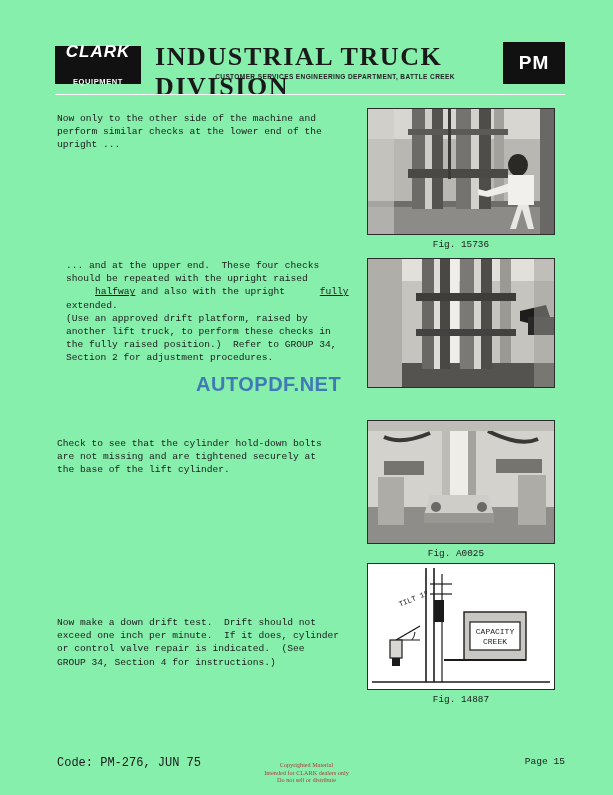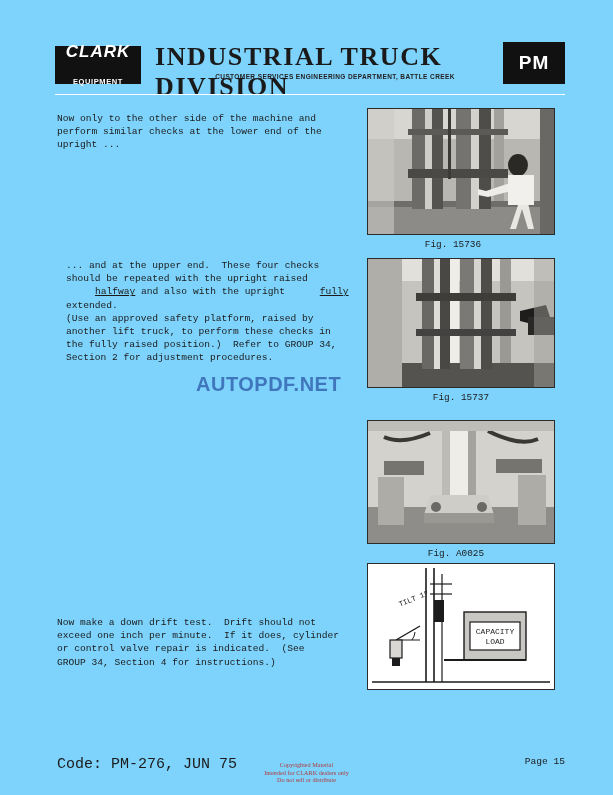--- a/index.html
+++ b/index.html
@@ -12,21 +12,21 @@
     height: 795px;
     font-family: "Liberation Sans", sans-serif;
     position: relative;
     overflow: hidden;
   }
   .page {
     position: absolute;
     left: 0; top: 0;
     width: 613px;
     height: 795px;
-    background: #7dd3fc;
+    background: #86efac;
   }
 
   
   .header {
     position: absolute;
     left: 55px;
     top: 42px;
     width: 510px;
     height: 52px;
   }
@@ -144,21 +144,21 @@
     color: #3a6fb7;
     opacity: 0.92;
   }
 
   
   .footer-code {
     position: absolute;
     left: 57px;
     top: 756px;
     font-family: "Liberation Mono", monospace;
-    font-size: 15px;
+    font-size: 12px;
     color: #1b1b1b;
   }
   .footer-page {
     position: absolute;
     right: 48px;
     top: 756px;
     font-family: "Liberation Mono", monospace;
     font-size: 9.6px;
     color: #1b1b1b;
   }
@@ -200,21 +200,21 @@
 
     <div class="pm-badge">PM</div>
   </div>
 
   <div style="position:absolute;left:55px;top:94px;width:510px;height:1px;background:#ffffff;"></div>
 
   <div class="body-text" style="left:57px; top:112px; width:300px;"><span>Now only to the other side of the machine and</span>
 <span>perform similar checks at the lower end of the</span>
 <span>upright ...</span></div>
 
-  <div class="figure" style="left:367px; top:108px; width:172px; height:155px;">
+  <div class="figure" style="left:367px; top:108px; width:188px; height:155px;">
     <div class="figure-img" style="width:186px; height:125px;">
       <svg width="186" height="125" viewBox="0 0 186 125">
         <rect x="0" y="0" width="186" height="125" fill="#b9b7b2"></rect>
         <rect x="0" y="0" width="186" height="30" fill="#d8d6d1"></rect>
         <rect x="0" y="96" width="186" height="29" fill="#8d8b88"></rect>
         <rect x="0" y="92" width="186" height="6" fill="#6f6d6a"></rect>
 
         <rect x="44" y="0" width="13" height="100" fill="#6d6b68"></rect>
         <rect x="57" y="0" width="7" height="100" fill="#cfcdc8"></rect>
         <rect x="64" y="0" width="11" height="100" fill="#55534f"></rect>
@@ -236,21 +236,21 @@
         <rect x="172" y="0" width="14" height="125" fill="#6a6865"></rect>
         <rect x="0" y="0" width="26" height="125" fill="#cbc9c4" opacity="0.6"></rect>
       </svg>
     </div>
     <div class="figure-caption" style="top:131px;">Fig. 15736</div>
   </div>
 
   <div class="body-text" style="left:66px; top:259px; width:300px;"><span>... and at the upper end.  These four checks</span>
 <span>should be repeated with the upright raised</span>
 <span class="u">halfway</span><span> and also with the upright </span><span class="u">fully</span><span> extended.</span>
-<span>(Use an approved safety platform, raised by</span>
+<span>(Use an approved drift platform, raised by</span>
 <span>another lift truck, to perform these checks in</span>
 <span>the fully raised position.)  Refer to GROUP 34,</span>
 <span>Section 2 for adjustment procedures.</span></div>
 
   <div class="figure" style="left:367px; top:258px; width:188px; height:155px;">
     <div class="figure-img" style="width:186px; height:128px;">
       <svg width="186" height="128" viewBox="0 0 186 128">
         <rect x="0" y="0" width="186" height="128" fill="#c6c4bf"></rect>
         <rect x="0" y="0" width="186" height="22" fill="#e2e0db"></rect>
         <rect x="0" y="104" width="186" height="24" fill="#55534f"></rect>
@@ -268,25 +268,27 @@
         <rect x="48" y="34" width="100" height="8" fill="#3f3d3a"></rect>
         <rect x="48" y="70" width="100" height="7" fill="#444240"></rect>
 
         <path d="M152 52 L178 46 L182 58 L168 66 L152 62 Z" fill="#1f1d1b"></path>
         <rect x="160" y="58" width="26" height="18" fill="#2a2826"></rect>
 
         <rect x="0" y="0" width="34" height="128" fill="#b0aea9"></rect>
         <rect x="166" y="0" width="20" height="128" fill="#9d9b96" opacity="0.5"></rect>
       </svg>
     </div>
-    <div class="figure-caption" style="top:134px;">Fig. 15737</div>
   </div>
 
   <div class="watermark">AUTOPDF.NET</div>
 
+  <div class="body-text" style="left:57px; top:437px; width:300px;"><span>Check to see that the cylinder hold-down bolts</span>
+<span>are not missing and are tightened securely at</span>
+<span>the base of the lift cylinder.</span></div>
 
   <div class="figure" style="left:367px; top:420px; width:178px; height:145px;">
     <div class="figure-img" style="width:186px; height:122px;">
       <svg width="186" height="122" viewBox="0 0 186 122">
         <rect x="0" y="0" width="186" height="122" fill="#d4d2cd"></rect>
         <rect x="0" y="86" width="186" height="36" fill="#8f8d89"></rect>
 
         <rect x="74" y="0" width="34" height="74" fill="#efede8"></rect>
         <rect x="74" y="0" width="8" height="74" fill="#bdbbb6"></rect>
         <rect x="100" y="0" width="8" height="74" fill="#a5a39e"></rect>
@@ -338,23 +340,24 @@
 
         <line x1="28" y1="76" x2="52" y2="62" stroke="#1b1b1b" stroke-width="1.4"></line>
         <line x1="28" y1="76" x2="52" y2="76" stroke="#1b1b1b" stroke-width="1"></line>
         <path d="M44 76 A 16 16 0 0 0 47 68" stroke="#1b1b1b" stroke-width="1" fill="none"></path>
         <rect x="22" y="76" width="12" height="18" fill="#d8d7d3" stroke="#1b1b1b" stroke-width="1.2"></rect>
         <rect x="24" y="94" width="8" height="8" fill="#1b1b1b"></rect>
       </svg>
       <div style="position:absolute; left:30px; top:31px; transform:rotate(-22deg); font-family:'Liberation Mono', monospace; font-size:7.5px; color:#1b1b1b;">TILT 1º</div>
       <div style="position:absolute; left:102px; top:63px; width:50px; text-align:center; font-family:'Liberation Mono', monospace; font-size:8px; line-height:10px; color:#1b1b1b;">
         <div>CAPACITY</div>
-        <div>LOAD</div>
+        <div>CREEK</div>
       </div>
     </div>
+    <div class="figure-caption" style="top:131px;">Fig. 14887</div>
   </div>
 
   <div class="footer-code">Code: PM-276, JUN 75</div>
   <div class="footer-page">Page 15</div>
 
   <div class="copyright-block">
     <div>Copyrighted Material</div>
     <div>Intended for CLARK dealers only</div>
     <div>Do not sell or distribute</div>
   </div>

